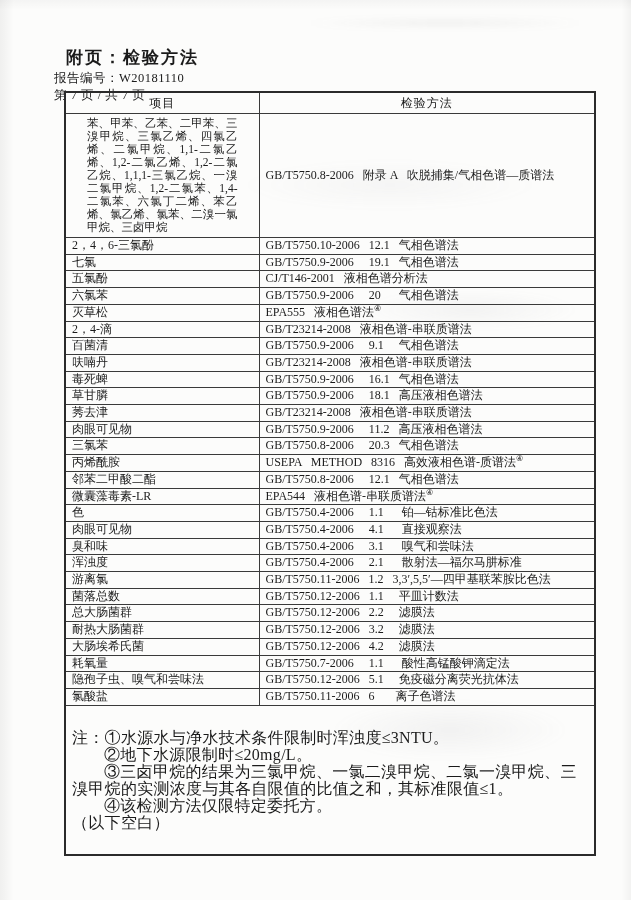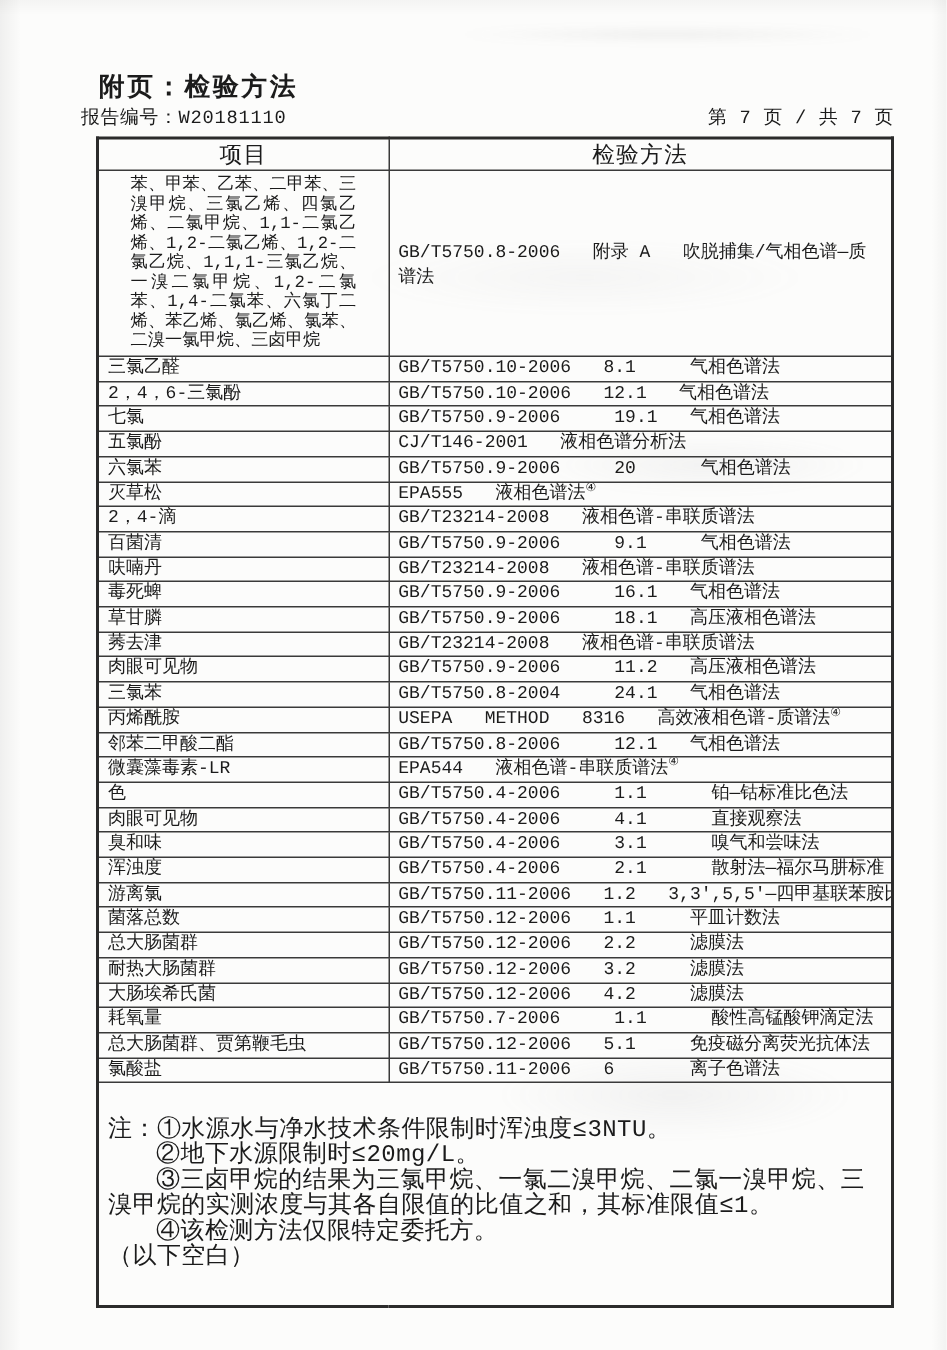--- a/index.html
+++ b/index.html
@@ -11,55 +11,55 @@
     position:relative;
     overflow:hidden;
   }
   .page{
     position:absolute;inset:0;
     background:
       linear-gradient(90deg, rgba(0,0,0,0.05) 0px, rgba(0,0,0,0.0) 14px),
       linear-gradient(270deg, rgba(0,0,0,0.04) 0px, rgba(0,0,0,0.0) 10px),
       linear-gradient(180deg, rgba(0,0,0,0.03) 0px, rgba(0,0,0,0.0) 10px),
       #fcfcfb;
-    font-family: Liberation Mono, monospace;
   }
   .smudge{position:absolute;pointer-events:none;filter:blur(3px);}
   .smudge.s1{left:300px;top:18px;width:290px;height:10px;background:radial-gradient(ellipse at center, rgba(100,100,100,0.10), rgba(0,0,0,0) 70%);}
   .smudge.s2{left:360px;top:290px;width:220px;height:40px;background:radial-gradient(ellipse at center, rgba(120,120,130,0.07), rgba(0,0,0,0) 70%);}
   .smudge.s3{left:330px;top:700px;width:240px;height:60px;background:radial-gradient(ellipse at center, rgba(120,120,130,0.08), rgba(0,0,0,0) 70%);}
   .smudge.s4{left:240px;top:160px;width:300px;height:50px;background:radial-gradient(ellipse at center, rgba(120,120,130,0.05), rgba(0,0,0,0) 70%);}
 
   .title{
     position:absolute;left:66px;top:46px;
     font-size:17px;font-weight:bold;letter-spacing:2px;
   }
   .meta{
     position:absolute;left:54px;top:70px;width:542px;
     font-size:12.5px;display:flex;justify-content:space-between;
     letter-spacing:0.5px;
+    flex-direction:column;
   }
   table.methods{
     position:absolute;left:64px;top:91px;
     width:530px;
     border-collapse:collapse;table-layout:fixed;
     border:2px solid #2b2b2b;
     font-size:12px;
   }
   table.methods col.c1{width:194px;}
   table.methods col.c2{width:336px;}
   table.methods th, table.methods td{
     border:1px solid #3a3a3a;
     padding:0 6px;
     vertical-align:middle;
     overflow:hidden;
   }
   table.methods th{
     height:20px;font-weight:normal;text-align:center;
-    font-size:15px;letter-spacing:1px;padding:0;
+    font-size:12px;letter-spacing:1px;padding:0;
   }
   tr.group td{height:90px;vertical-align:middle;}
   tr.group td.item{
     font-size:11.5px;line-height:13px;
     text-align:justify;text-justify:inter-ideograph;
     padding:3px 21px;
   }
   tr.group td.method{white-space:pre-wrap;margin-left:48px;}
   tr.r td{height:15.7px;line-height:15.7px;white-space:pre;font-size:12px;}
   tr.r td.method{white-space:pre;}
@@ -93,24 +93,20 @@
         <th>项目</th>
         <th>检验方法</th>
       </tr>
     </thead>
     <tbody>
       <tr class="group">
         <td class="item">苯、甲苯、乙苯、二甲苯、三溴甲烷、三氯乙烯、四氯乙烯、二氯甲烷、1,1-二氯乙烯、1,2-二氯乙烯、1,2-二氯乙烷、1,1,1-三氯乙烷、一溴二氯甲烷、1,2-二氯苯、1,4-二氯苯、六氯丁二烯、苯乙烯、氯乙烯、氯苯、二溴一氯甲烷、三卤甲烷</td>
         <td class="method">GB/T5750.8-2006   附录 A   吹脱捕集/气相色谱—质谱法</td>
       </tr>
 
-    <tr class="r">
-          <td class="item">三氯乙醛</td>
-          <td class="method">GB/T5750.10-2006   8.1     气相色谱法</td>
-        </tr>
         <tr class="r">
           <td class="item">2，4，6-三氯酚</td>
           <td class="method">GB/T5750.10-2006   12.1   气相色谱法</td>
         </tr>
         <tr class="r">
           <td class="item">七氯</td>
           <td class="method">GB/T5750.9-2006     19.1   气相色谱法</td>
         </tr>
         <tr class="r">
           <td class="item">五氯酚</td>
@@ -147,21 +143,21 @@
         <tr class="r">
           <td class="item">莠去津</td>
           <td class="method">GB/T23214-2008   液相色谱-串联质谱法</td>
         </tr>
         <tr class="r">
           <td class="item">肉眼可见物</td>
           <td class="method">GB/T5750.9-2006     11.2   高压液相色谱法</td>
         </tr>
         <tr class="r">
           <td class="item">三氯苯</td>
-          <td class="method">GB/T5750.8-2004     24.1   气相色谱法</td>
+          <td class="method">GB/T5750.8-2006     20.3   气相色谱法</td>
         </tr>
         <tr class="r">
           <td class="item">丙烯酰胺</td>
           <td class="method">USEPA   METHOD   8316   高效液相色谱-质谱法<sup>④</sup></td>
         </tr>
         <tr class="r">
           <td class="item">邻苯二甲酸二酯</td>
           <td class="method">GB/T5750.8-2006     12.1   气相色谱法</td>
         </tr>
         <tr class="r">
@@ -202,21 +198,21 @@
         </tr>
         <tr class="r">
           <td class="item">大肠埃希氏菌</td>
           <td class="method">GB/T5750.12-2006   4.2     滤膜法</td>
         </tr>
         <tr class="r">
           <td class="item">耗氧量</td>
           <td class="method">GB/T5750.7-2006     1.1      酸性高锰酸钾滴定法</td>
         </tr>
         <tr class="r">
-          <td class="item">总大肠菌群、贾第鞭毛虫</td>
+          <td class="item">隐孢子虫、嗅气和尝味法</td>
           <td class="method">GB/T5750.12-2006   5.1     免疫磁分离荧光抗体法</td>
         </tr>
         <tr class="r">
           <td class="item">氯酸盐</td>
           <td class="method">GB/T5750.11-2006   6       离子色谱法</td>
         </tr>
       </tbody>
     <tfoot>
       <tr>
         <td class="notes-cell" colspan="2">

